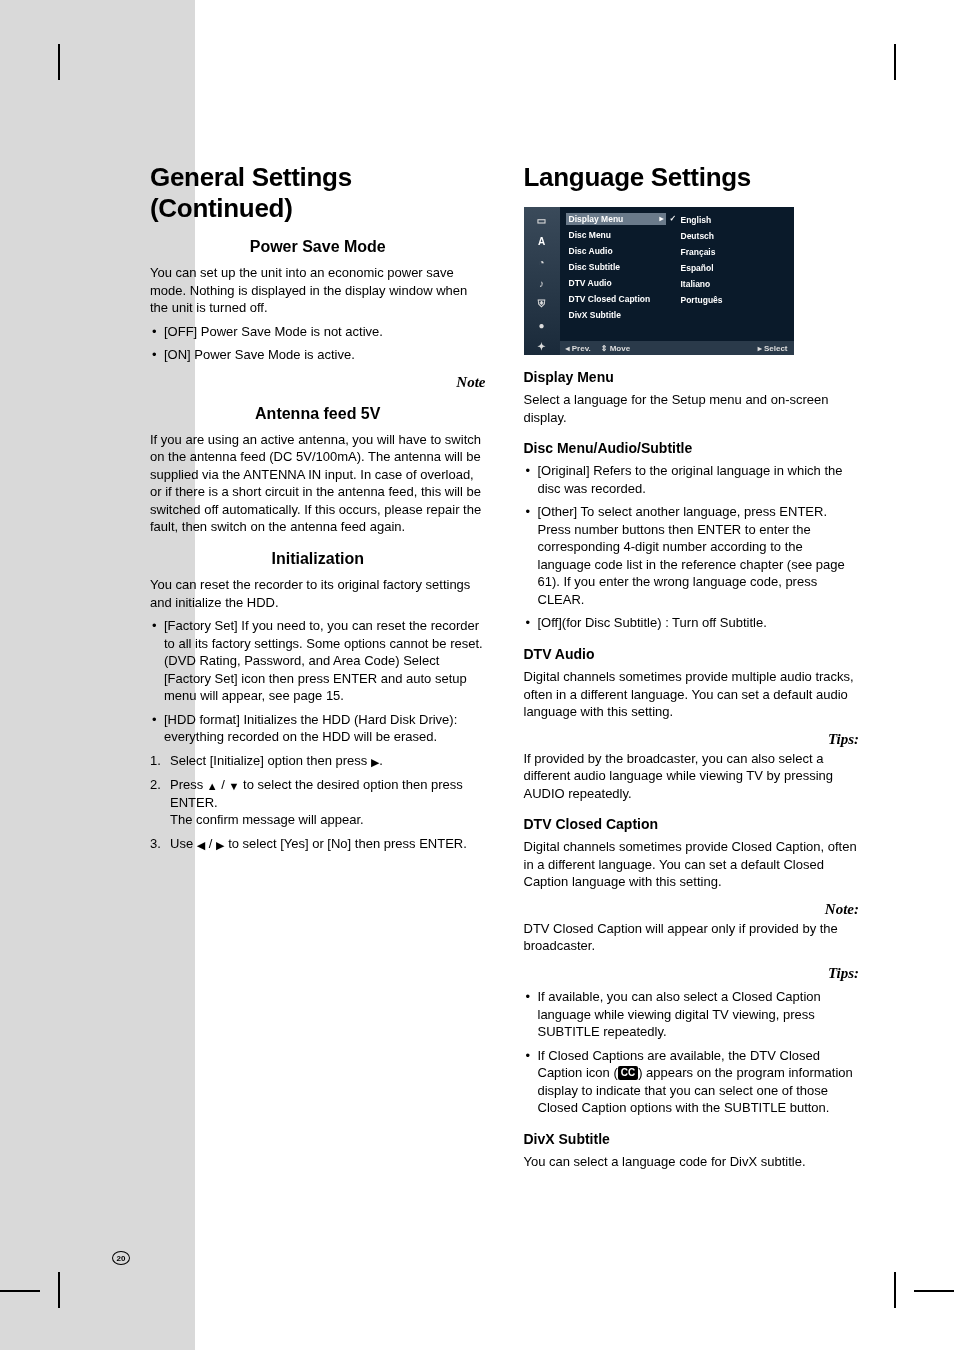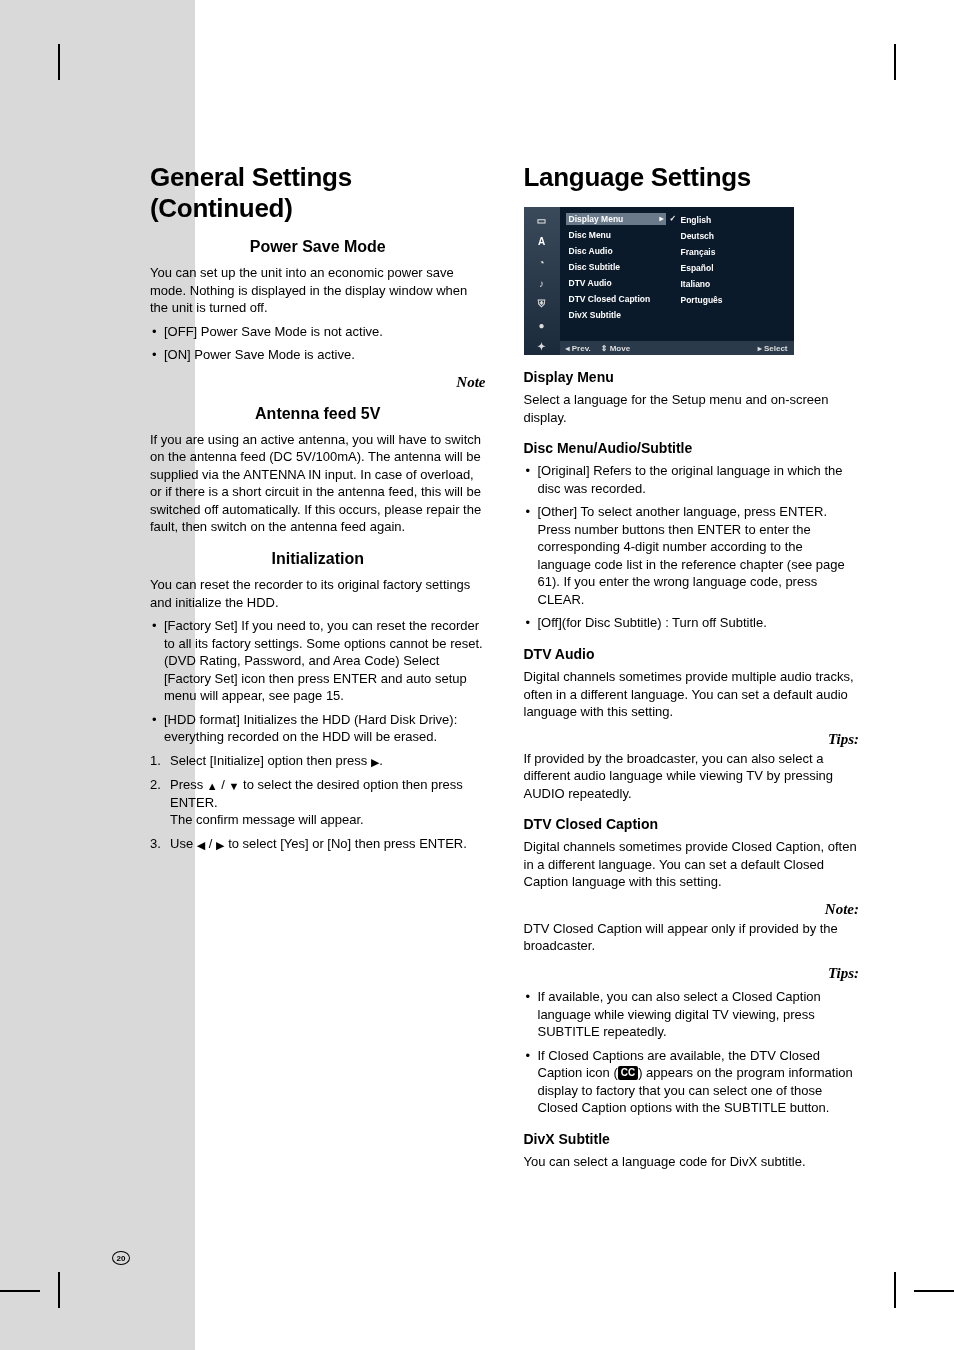--- a/index.html
+++ b/index.html
@@ -289,20 +289,20 @@
     <p>If provided by the broadcaster, you can also select a different audio language while viewing TV by pressing AUDIO repeatedly.</p>
 
     <h3>DTV Closed Caption</h3>
     <p>Digital channels sometimes provide Closed Caption, often in a different language. You can set a default Closed Caption language with this setting.</p>
     <div class="note">Note:</div>
     <p>DTV Closed Caption will appear only if provided by the broadcaster.</p>
     <div class="tips">Tips:</div>
     <ul>
       <li>If available, you can also select a Closed Caption language while viewing digital TV viewing, press SUBTITLE repeatedly.</li>
       <li>
-        <span>If Closed Captions are available, the DTV Closed Caption icon (</span><span class="cc-icon">CC</span><span>) appears on the program information display to factory that you can select one of those Closed Caption options with the SUBTITLE button.</span>
+        <span>If Closed Captions are available, the DTV Closed Caption icon (</span><span class="cc-icon">CC</span><span>) appears on the program information display to indicate that you can select one of those Closed Caption options with the SUBTITLE button.</span>
       </li>
     </ul>
 
     <h3>DivX Subtitle</h3>
     <p>You can select a language code for DivX subtitle.</p>
   </div>
 </div>
 
 </body></html>

